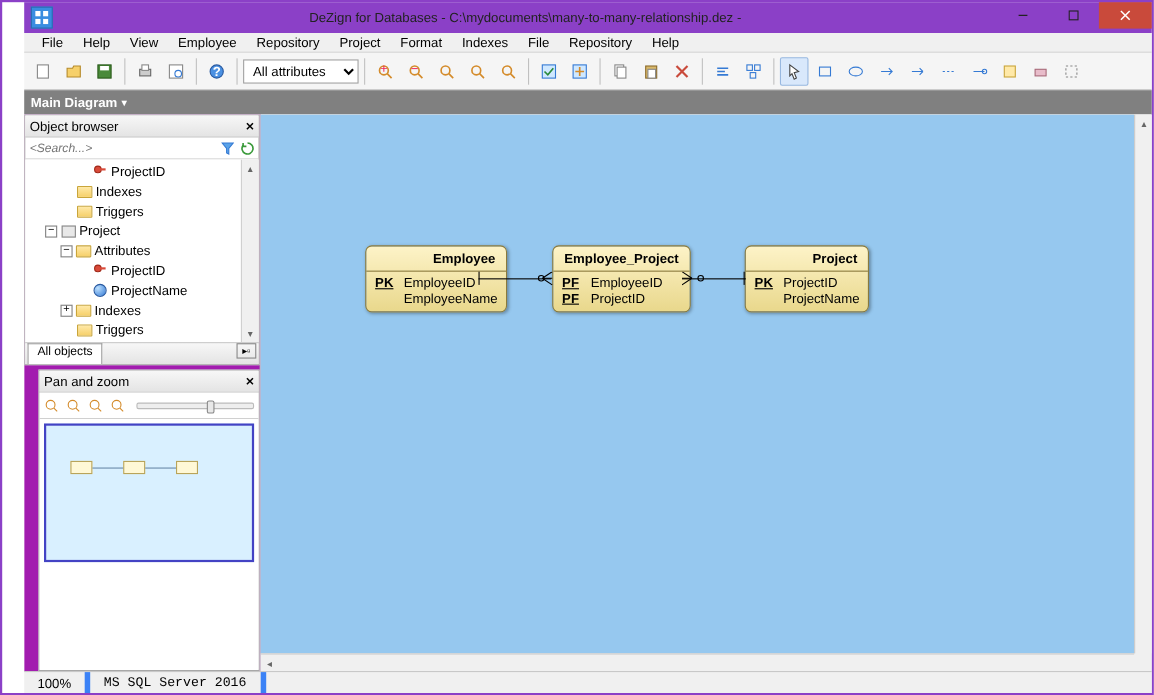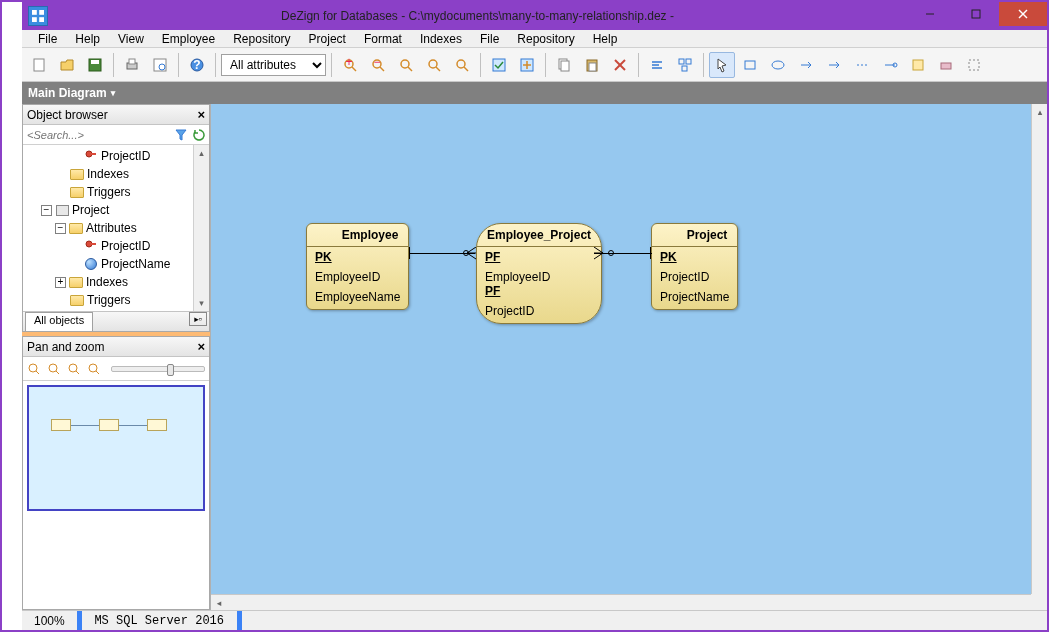--- a/index.html
+++ b/index.html
@@ -16,21 +16,21 @@
 .menubar { height: 18px; background: #f0f0f0; border-bottom: 1px solid #d0d0d0; display: flex; align-items: center; padding-left: 8px; gap: 2px; }
 .menu-item { padding: 2px 8px; cursor: default; }
 .toolbar { height: 34px; background: #f5f5f5; border-bottom: 1px solid #c8c8c8; display: flex; align-items: center; padding: 0 4px; gap: 2px; }
 .tb-btn { width: 26px; height: 26px; border: 1px solid transparent; display: flex; align-items: center; justify-content: center; border-radius: 2px; }
 .tb-sep { width: 1px; height: 24px; background: #c0c0c0; margin: 0 3px; }
 .tb-select { height: 22px; border: 1px solid #a0a0a0; background: #fff; padding: 0 4px; font-size: 12px; min-width: 105px; }
 .tb-btn.active { border: 1px solid #98b8e0; background: #d9e8fb; }
 .tab-strip { height: 22px; background: #808080; color: #fff; display: flex; align-items: center; padding-left: 6px; font-weight: bold; }
 .tab-strip .dd { margin-left: 4px; font-size: 9px; }
 .content { flex: 1; display: flex; overflow: hidden; }
-.sidebar { width: 189px; display: flex; flex-direction: column; border-right: 1px solid #b0b0b0; background: #fdba74; }
+.sidebar { width: 215px; display: flex; flex-direction: column; border-right: 1px solid #b0b0b0; background: #a21caf; }
 .panel { border: 1px solid #a8a8a8; margin: 0; background: #fff; display: flex; flex-direction: column; }
 .panel-header { height: 20px; background: linear-gradient(#f7f7f7,#e4e4e4); border-bottom: 1px solid #c4c4c4; display: flex; align-items: center; padding: 0 4px; font-size: 12px; }
 .panel-header .close-x { margin-left: auto; font-size: 13px; font-weight: bold; cursor: default; }
 .search-row { height: 20px; display: flex; align-items: center; border-bottom: 1px solid #d0d0d0; padding: 0 2px; gap: 2px; }
 .search-input { flex: 1; border: none; outline: none; font-size: 11px; color: #888; font-style: italic; padding-left: 2px; }
 .search-ico { width: 16px; height: 16px; display: inline-flex; align-items: center; justify-content: center; }
 .tree { flex: 1; overflow: auto; padding: 2px 0; background: #fff; position: relative; }
 .tree-scroll { position: absolute; right: 0; top: 0; bottom: 0; width: 16px; background: #f0f0f0; border-left: 1px solid #d0d0d0; }
 .tree-scroll .arrow { height: 16px; display: flex; align-items: center; justify-content: center; font-size: 9px; color: #666; }
 .tree-row { display: flex; align-items: center; height: 18px; padding-left: 4px; font-size: 12px; white-space: nowrap; }
@@ -47,21 +47,21 @@
 .pz-slider { flex: 1; height: 6px; background: #eee; border: 1px solid #bbb; position: relative; margin-left: 4px; border-radius: 2px; }
 .pz-slider .thumb { position: absolute; left: 60%; top: -3px; width: 7px; height: 12px; background: #e8e8e8; border: 1px solid #888; border-radius: 2px; }
 .pz-canvas { flex: 1; background: #fff; position: relative; }
 .mini-view { margin: 4px; border: 2px solid #4343c4; background: #d9f0ff; height: 126px; position: relative; }
 .mini-ent { position: absolute; background: #fff8d6; border: 1px solid #b9a45a; width: 20px; height: 12px; }
 .canvas-area { flex: 1; position: relative; background: #f0f0f0; }
 .canvas-bg { position: absolute; inset: 0 16px 16px 0; background: #96c8ef; }
 .entity { position: absolute; border: 1px solid #8a7a3c; border-radius: 6px; background: linear-gradient(#fdf3c8,#e9d88c); box-shadow: 1px 1px 3px rgba(0,0,0,.3); font-size: 11px; }
 .entity-title { text-align: right; font-weight: bold; padding: 4px 10px; border-bottom: 1px solid #8a7a3c; }
 .entity-body { padding: 3px 8px 5px 8px; }
-.attr-row { display: flex; gap: 6px; line-height: 14px; flex-direction: column; }
+.attr-row { display: flex; gap: 6px; line-height: 14px; }
 .attr-key { font-weight: bold; width: 20px; }
 .attr-key.u { text-decoration: underline; }
 .rel-line { position: absolute; background: #000; height: 1px; }
 .vscroll { position: absolute; right: 0; top: 0; bottom: 16px; width: 16px; background: #f0f0f0; border-left: 1px solid #c8c8c8; }
 .hscroll { position: absolute; left: 0; right: 16px; bottom: 0; height: 16px; background: #f0f0f0; border-top: 1px solid #c8c8c8; }
 .scroll-arrow { width: 16px; height: 16px; display: flex; align-items: center; justify-content: center; color: #666; font-size: 9px; }
 .statusbar { height: 20px; border-top: 1px solid #c8c8c8; background: #f0f0f0; display: flex; align-items: center; font-size: 11px; }
 .status-cell { padding: 0 12px; border-right: 5px solid #3b82f6; height: 100%; display: flex; align-items: center; }
 svg { display: block; }
 </style>
@@ -412,21 +412,21 @@
             <div style="flex:1"></div>
             <div class="arrow" style="position:absolute;bottom:0;width:100%;">▾</div>
           </div>
         </div>
         <div class="panel-footer">
           <span class="tab">All objects</span>
           <span class="mini">▸▫</span>
         </div>
       </div>
 
-      <div class="panel" style="flex:1; margin-top:4px;">
+      <div class="panel" style="flex:1; margin-top:4px;margin-left:13px;">
         <div class="panel-header">
           <span>Pan and zoom</span>
           <span class="close-x">×</span>
         </div>
         <div class="pz-tools">
           <span>
               <svg width="14" height="14">
                 <circle cx="6" cy="6" r="4" fill="none" stroke="#d48b2a"></circle>
                 <line x1="9" y1="9" x2="12" y2="12" stroke="#d48b2a"></line>
               </svg>
@@ -475,21 +475,21 @@
               <div class="attr-row">
                 <span class="attr-key u">PK</span>
                 <span>EmployeeID</span>
               </div>
               <div class="attr-row">
                 <span class="attr-key"></span>
                 <span>EmployeeName</span>
               </div>
             </div>
           </div>
-          <div class="entity" style="left: 265px; top: 119px; border-radius: 25px;">
+          <div class="entity" style="left: 265px; top: 119px;">
             <div class="entity-title">Employee_Project</div>
             <div class="entity-body">
               <div class="attr-row">
                 <span class="attr-key u">PF</span>
                 <span>EmployeeID</span>
               </div>
               <div class="attr-row">
                 <span class="attr-key u">PF</span>
                 <span>ProjectID</span>
               </div>

